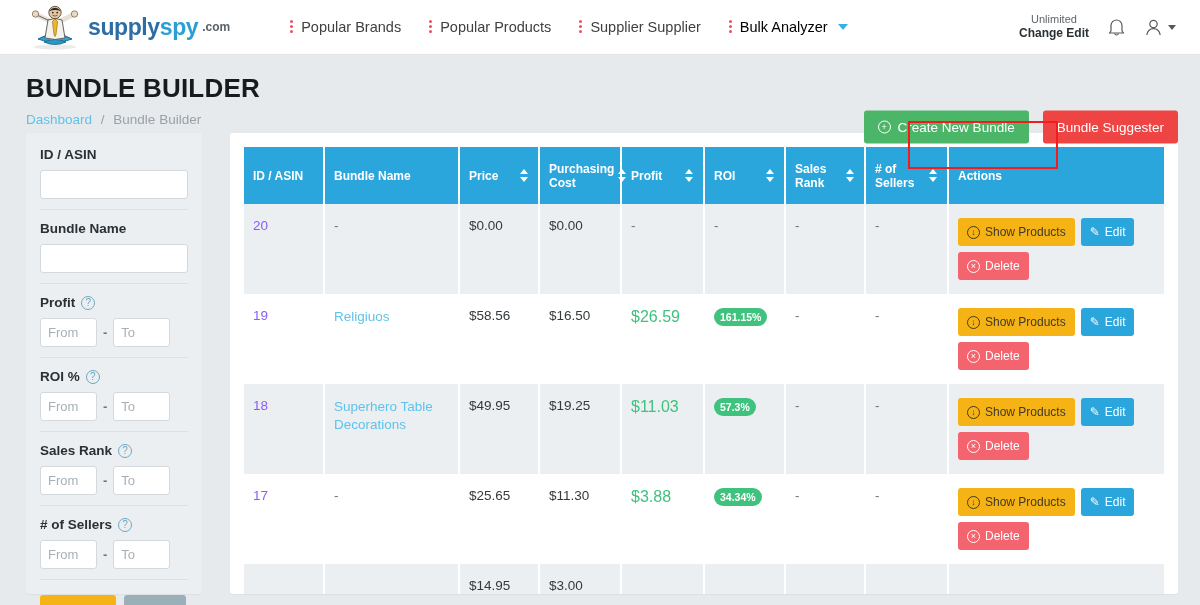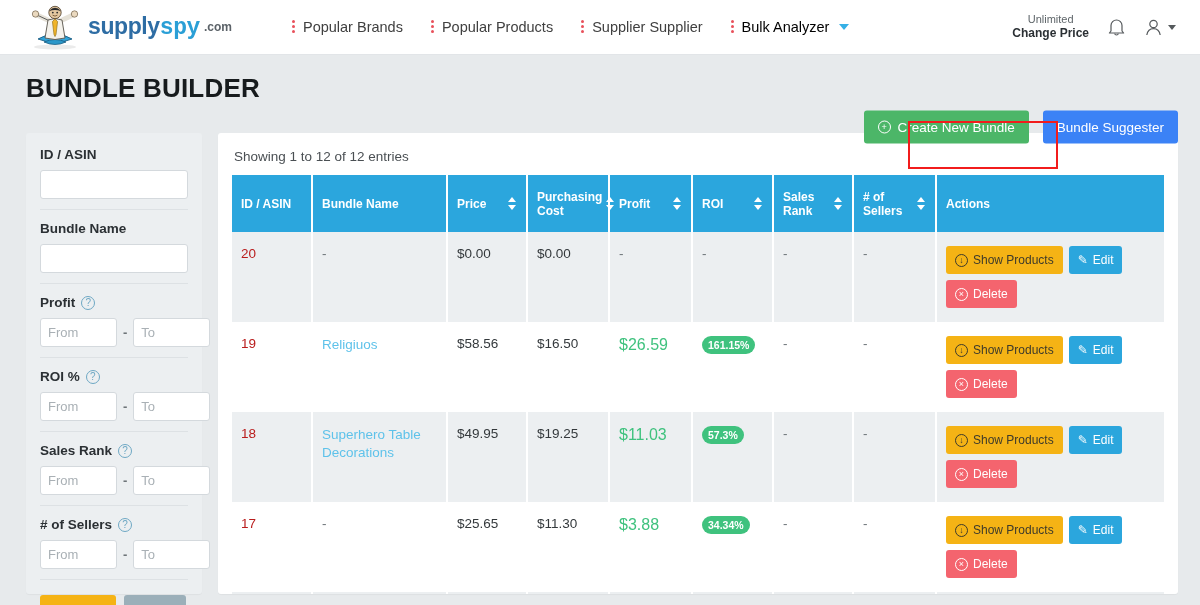--- a/index.html
+++ b/index.html
@@ -13,21 +13,21 @@
 
   
   #topnav{
     height:55px; background:#ffffff; border-bottom:1px solid #e2e5e8;
     display:flex; align-items:center; padding:0 14px 0 26px;
     position:relative;
   }
   #brand{ display:flex; align-items:center; gap:4px; }
   #logo-mark{ width:58px; height:48px; position:relative; }
   .brand-text{ font-size:23px; font-weight:bold; color:#2e6da4; letter-spacing:-0.4px; }
-  .brand-text .spy{ color:#2a9fd6;font-family:Liberation Mono, monospace; }
+  .brand-text .spy{ color:#2a9fd6; }
   .brand-dotcom{ font-size:12px; font-weight:bold; color:#5b6268; }
 
   #mainmenu{ display:flex; align-items:center; margin-left:60px; gap:28px; }
   .menu-item{ display:flex; align-items:center; gap:8px; font-size:14.5px; color:#404040; cursor:pointer; white-space:nowrap;}
   .menu-item.active{ color:#000000; }
   .vdots{ display:inline-block; width:3px; height:14px; position:relative; }
   .vdots::before, .vdots::after, .vdots i{
     content:""; position:absolute; left:0; width:3px; height:3px; background:#e8505b; border-radius:50%;
   }
   .vdots::before{ top:0; }
@@ -46,39 +46,39 @@
   #pagehead{ position:relative; padding:18px 20px 10px 26px; height:78px;}
   #page-title{ font-size:26px; font-weight:bold; color:#171b1d; letter-spacing:.2px; margin:0 0 8px 0;}
   #breadcrumb{ font-size:13.5px; color:#9aa1a6; }
   #breadcrumb .crumb-link{ color:#5ec2ea; cursor:pointer;}
   #breadcrumb .sep{ margin:0 5px; }
 
   #head-actions{ position:absolute; right:22px; top:72px; transform:translateY(-50%); display:flex; align-items:center; gap:14px;}
   .btn{ border:none; border-radius:3px; color:#fff; font-size:13.5px; cursor:pointer;
         font-family:"Liberation Sans", sans-serif; padding:9px 14px; display:inline-flex; align-items:center; gap:7px; white-space:nowrap;}
   #btn-create{ background:#4cb668; }
-  #btn-suggest{ background:#3b82f6; }
+  #btn-suggest{ background:#ef4444; }
   #redbox{ position:absolute; left:908px; top:66px; width:150px; height:48px; border:2px solid #f21c1c; pointer-events:none;}
 
   
-  #content{ display:flex; padding:0 22px 0 26px; gap:16px; height:461px;}
+  #content{ display:flex; padding:0 22px 0 26px; gap:28px; height:461px;}
 
   
   #sidebar{ width:176px; flex:none; background:#eceff1; border-radius:3px; padding:14px 14px 0 14px;
             box-shadow:0 1px 1px rgba(0,0,0,.04); }
   .filter-group{ padding-bottom:10px; border-bottom:1px solid #dde1e4; margin-bottom:11px;}
   .filter-group:last-child{ border-bottom:none; }
   .filter-label{ font-size:13.5px; font-weight:bold; color:#2b3034; margin-bottom:8px; display:flex; align-items:center; gap:6px;}
   .help-ic{ width:14px;height:14px;border:1px solid #6ea8c4;border-radius:50%;color:#6ea8c4;font-size:10px;
             line-height:12px;text-align:center; cursor:pointer; font-weight:normal;}
   .f-input{ width:100%; height:29px; border:1px solid #d4d9dd; background:#fff; border-radius:3px;
             font-size:13px; padding:0 7px; font-family:"Liberation Sans", sans-serif; color:#3a3f43;}
   .f-input::placeholder{ color:#a9b0b5; }
   .range-row{ display:flex; align-items:center; gap:6px; }
-  .range-row .f-input{ width:77px; }
+  .range-row .f-input{ width:57px; }
   .dash{ color:#6d7478; font-weight:bold;}
   .side-btns{ display:flex; gap:8px; padding-top:4px;}
   .side-btn{ border:none;border-radius:3px;height:26px;cursor:pointer;}
   #side-apply{ background:#f5b315; width:76px;}
   #side-reset{ background:#9bafb9; width:62px;}
 
   
   #tablecard{ flex:1; background:#fff; border-radius:3px; padding:14px 14px 0 14px; overflow:hidden;
               box-shadow:0 1px 1px rgba(0,0,0,.04);}
   #showing{ font-size:13.5px; color:#4a4f53; margin:2px 0 11px 2px;}
@@ -86,21 +86,21 @@
   thead th{ background:#2ba6dd; color:#fff; font-size:12px; font-weight:bold; text-align:left;
             padding:10px 9px; vertical-align:middle; border-right:2px solid #fff; height:57px;}
   thead th:last-child{ border-right:none;}
   .th-in{ display:flex; align-items:center; justify-content:space-between; gap:4px;}
   .sort-ic{ display:inline-block; width:9px; flex:none; position:relative; height:13px;}
   .sort-ic::before{content:"";position:absolute;left:0;top:0;border-left:4.5px solid transparent;border-right:4.5px solid transparent;border-bottom:5px solid #fff;}
   .sort-ic::after{content:"";position:absolute;left:0;bottom:0;border-left:4.5px solid transparent;border-right:4.5px solid transparent;border-top:5px solid #fff;}
   tbody td{ padding:14px 9px; font-size:13.5px; color:#34393c; vertical-align:top; border-right:2px solid #fff;}
   tbody td:last-child{ border-right:none;}
   tbody tr.alt td{ background:#eceff1; }
-  .id-cell{ color:#b91c1c; cursor:pointer;}
+  .id-cell{ color:#8b5cf6; cursor:pointer;}
   .bname{ color:#5ec2ea; cursor:pointer; line-height:1.35;}
   .profit-pos{ color:#3fc27e; font-size:16px;}
   .roi-badge{ display:inline-block; background:#3fc27e; color:#fff; font-size:10.5px; font-weight:bold;
               padding:3px 6px; border-radius:9px;}
   .act-wrap{ display:flex; flex-wrap:wrap; gap:6px; }
   .act-btn{ border:none;border-radius:3px;color:#fff;font-size:12px;cursor:pointer;padding:7px 9px;
             display:inline-flex;align-items:center;gap:5px;font-family:"Liberation Sans", sans-serif; white-space:nowrap;}
   .act-show{ background:#f5b315; color:#3d3a2c;}
   .act-edit{ background:#2ba6dd;}
   .act-del{ background:#f4646e;}
@@ -166,40 +166,45 @@
           <i></i>
         </span>
       <span>Bulk Analyzer</span>
       <span class="caret-d"></span>
     </div>
   </nav>
 
   <div id="navright">
     <div id="plan-box">
       <div class="plan-name">Unlimited</div>
-      <div class="plan-link">Change Price</div>
+      <div class="plan-link">Change Edit</div>
     </div>
     <div class="nav-icon">
       <svg width="19" height="20" viewBox="0 0 19 20" fill="none" stroke="#55595c" stroke-width="1.2">
         <path d="M4 14 V8.5 a5.5 5.5 0 0 1 11 0 V14 l1.6 2H2.4 Z" stroke-linejoin="round"></path>
         <path d="M7.6 16.6 a2 2 0 0 0 3.8 0"></path>
       </svg>
     </div>
     <div class="nav-icon">
       <svg width="19" height="19" viewBox="0 0 19 19" fill="none" stroke="#55595c" stroke-width="1.2">
         <circle cx="9.5" cy="6" r="3.7"></circle>
         <path d="M2.8 17 C3.6 12.4 6.3 10.6 9.5 10.6 C12.7 10.6 15.4 12.4 16.2 17"></path>
       </svg>
       <span class="caret-g"></span>
     </div>
   </div>
 </div>
 
 <div id="pagehead">
   <h1 id="page-title">BUNDLE BUILDER</h1>
+  <div id="breadcrumb">
+    <span class="crumb-link">Dashboard</span>
+    <span class="sep">/</span>
+    <span>Bundle Builder</span>
+  </div>
 
   <div id="head-actions">
     <button class="btn" id="btn-create">
       <span class="glyph">+</span>
       <span>Create New Bundle</span>
     </button>
     <button class="btn" id="btn-suggest">
       <span>Bundle Suggester</span>
     </button>
   </div>
@@ -272,21 +277,20 @@
       </div>
     </div>
 
     <div class="side-btns">
       <button class="side-btn" id="side-apply"></button>
       <button class="side-btn" id="side-reset"></button>
     </div>
   </aside>
 
   <section id="tablecard">
-    <div id="showing">Showing 1 to 12 of 12 entries</div>
 
     <table>
       <colgroup>
         <col style="width:80px">
           <col style="width:135px">
           <col style="width:80px">
           <col style="width:82px">
         <col style="width:83px">
           <col style="width:81px">
           <col style="width:80px">

